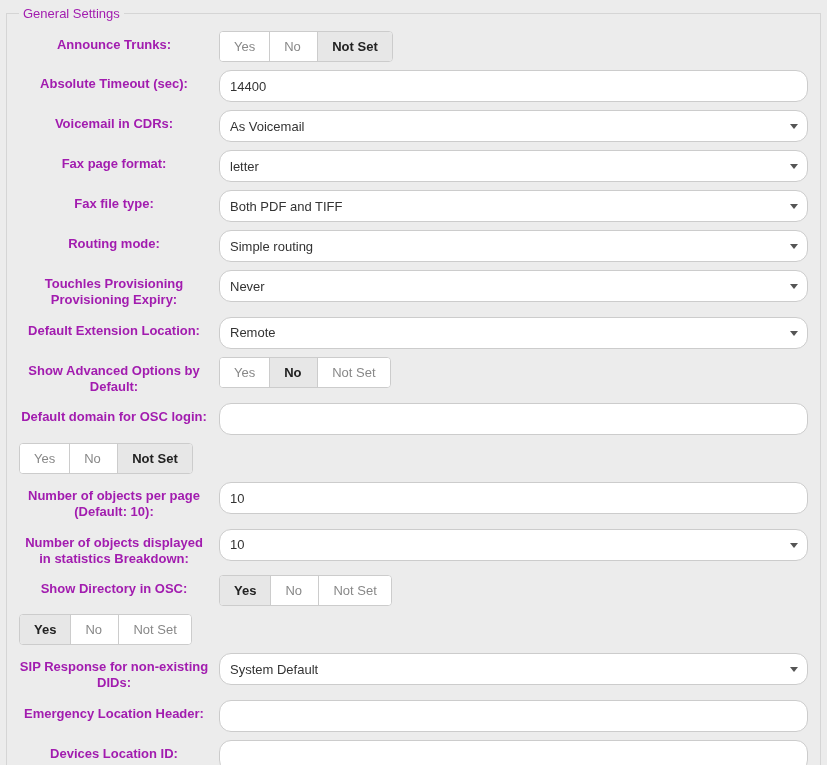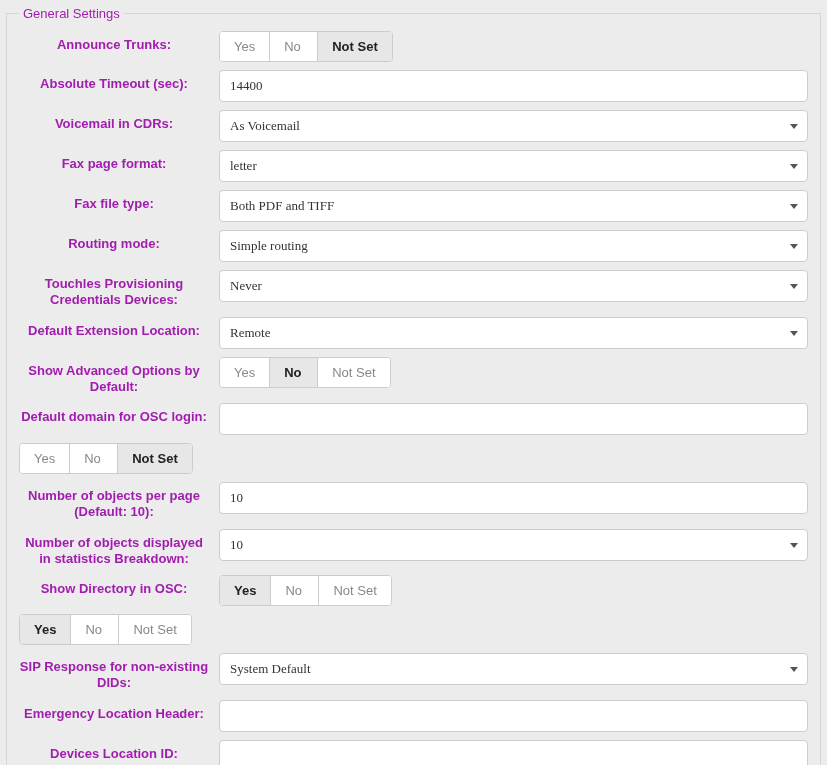--- a/index.html
+++ b/index.html
@@ -70,23 +70,22 @@
   }
   
   .form-control {
     width: 100%;
     height: 32px;
     padding: 4px 10px;
     font-size: 13px;
     color: #333;
     background: #fff;
     border: 1px solid #ccc;
-    border-radius: 4px;
+    border-radius: 12px;
     outline: none;
-    font-family: Liberation Serif, serif;
   }
   .select {
     position: relative;
   }
   .select .form-control {
     padding-right: 28px;
     cursor: pointer;
   }
   .select .caret {
     position: absolute;
@@ -151,21 +150,21 @@
 
     <div class="row">
       <div class="label">Routing mode:</div>
       <div class="control select">
         <input class="form-control" readonly="" value="Simple routing" style="">
         <span class="caret"></span>
       </div>
     </div>
 
     <div class="row">
-      <div class="label">Touchles Provisioning Credentials Devices:</div>
+      <div class="label">Touchles Provisioning Provisioning Expiry:</div>
       <div class="control select">
         <input class="form-control" readonly="" value="Never" style="">
         <span class="caret"></span>
       </div>
     </div>
 
     <div class="row">
       <div class="label">Default Extension Location:</div>
       <div class="control select">
         <input class="form-control" readonly="" value="Remote" style="">

